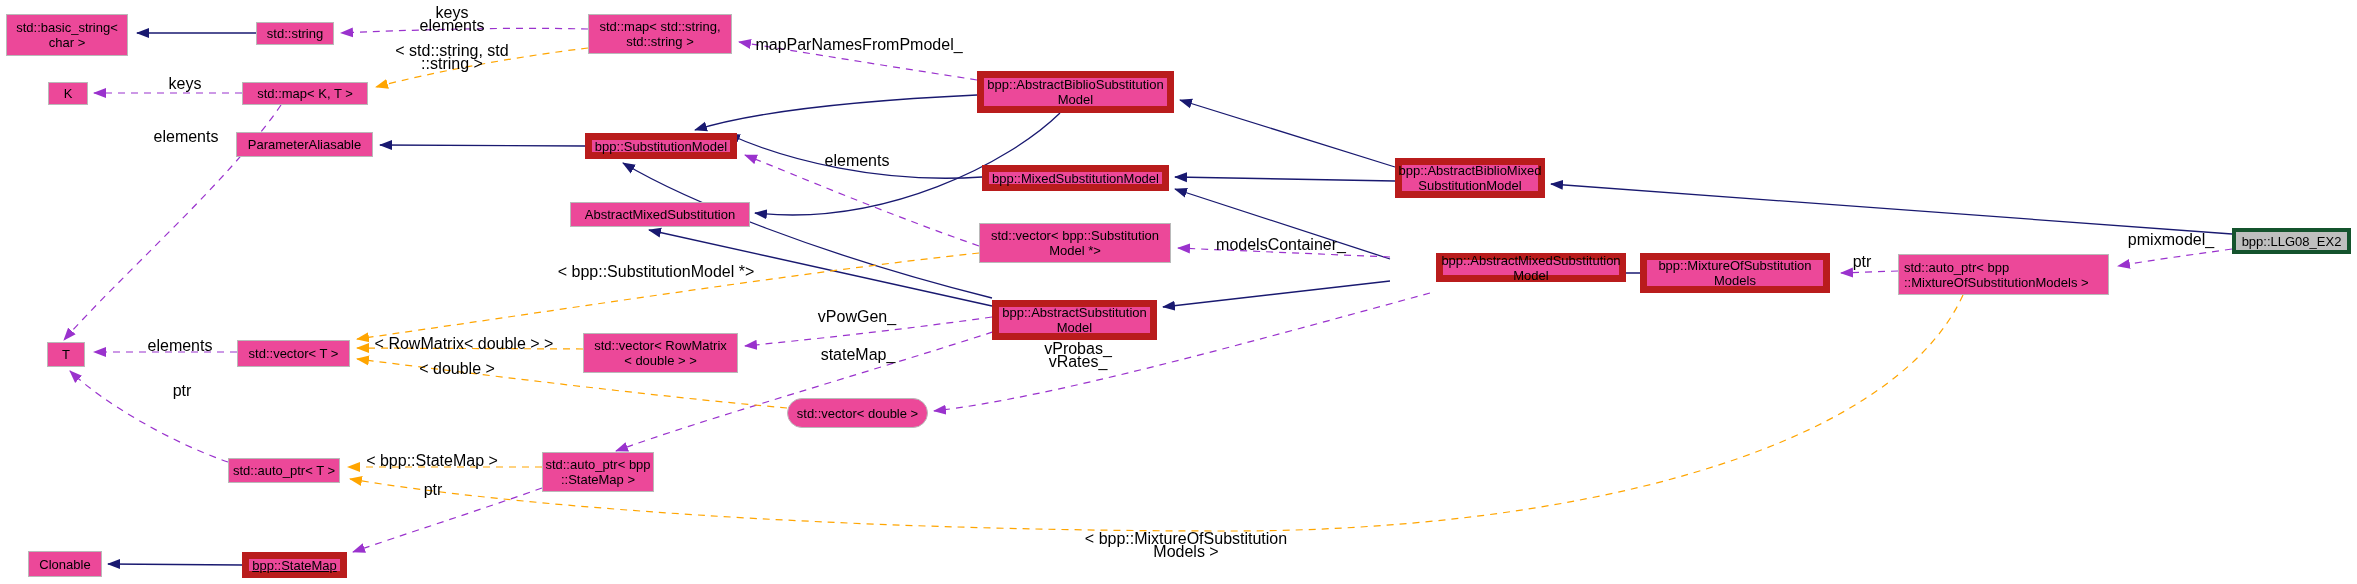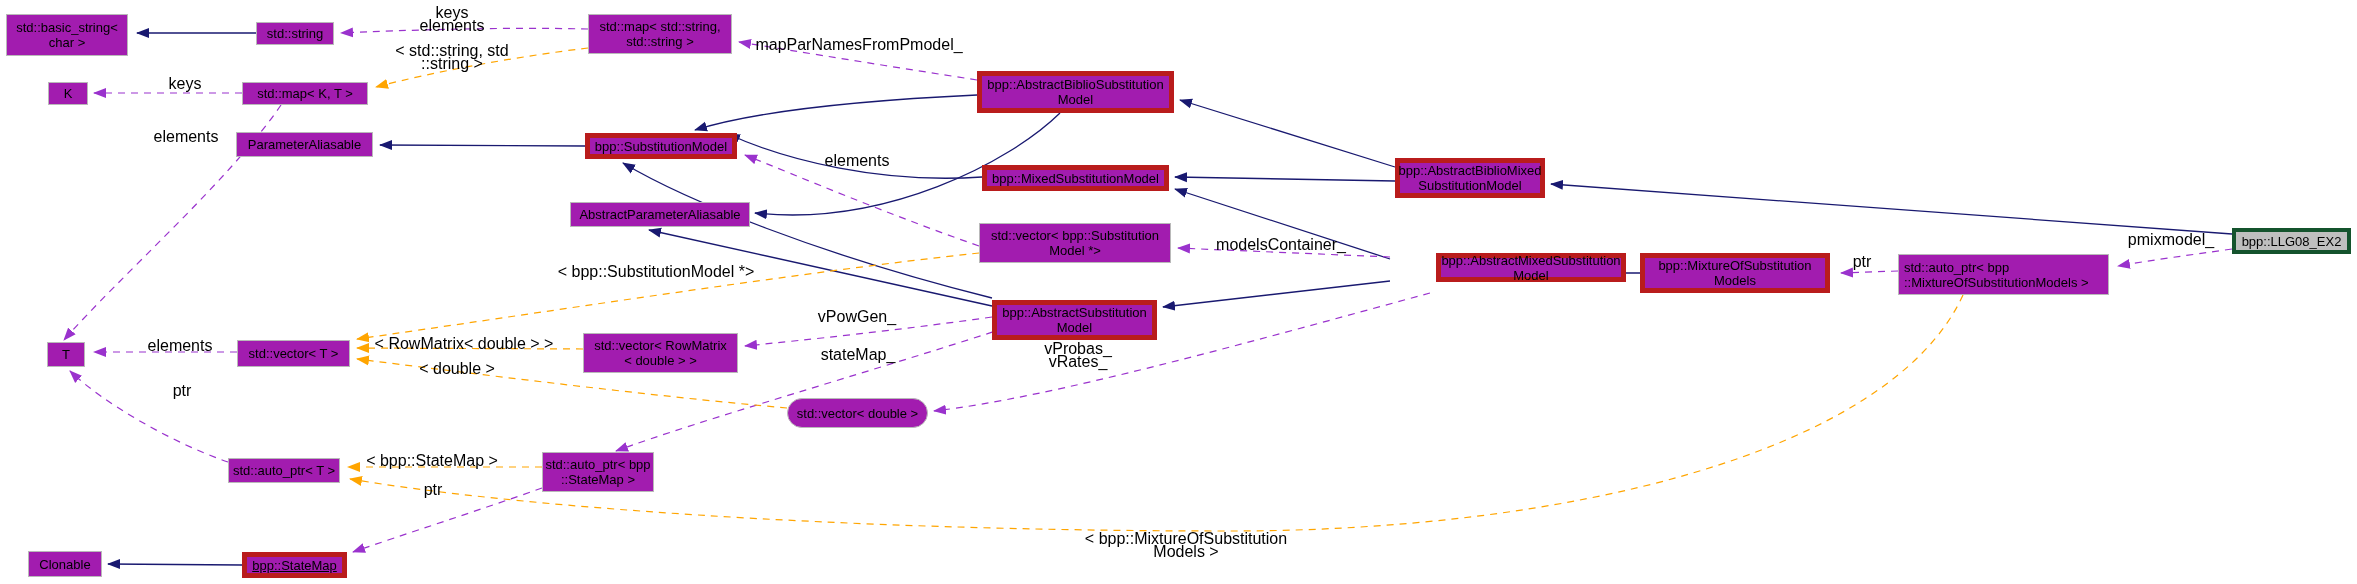--- a/index.html
+++ b/index.html
@@ -1,23 +1,23 @@
 <!DOCTYPE html>
 <html><head>
 <meta charset="utf-8">
 <style>
   html,body{margin:0;padding:0;background:#ffffff;}
   #canvas{position:relative;width:2357px;height:584px;background:#ffffff;overflow:hidden;
           font-family:"Liberation Sans","DejaVu Sans",sans-serif;}
   #edge-layer{position:absolute;left:0;top:0;width:2357px;height:584px;}
-  .node{position:absolute;box-sizing:border-box;background:#a21caf;display:flex;flex-direction:column;
+  .node{position:absolute;box-sizing:border-box;background:#ec4899;display:flex;flex-direction:column;
         justify-content:center;align-items:center;font-size:13px;line-height:15px;color:#000;
         text-align:center;white-space:nowrap;}
   .node.plain{border:1px solid #b9b9b9;}
-  .node.bold{border:5px solid #b91c1c;}
+  .node.bold{border:7px solid #b91c1c;}
   .node.highlight{border:4px solid #14532d;background:#bfbfbf;}
   .node.align-left{align-items:flex-start;padding-left:5px;text-align:left;}
   .edge-label{position:absolute;transform:translate(-50%,-50%);font-size:16px;line-height:12.5px;
               color:#000;white-space:pre;text-align:center;pointer-events:none;}
   path.edge{fill:none;}
   path.inheritance{stroke-width:1.3px;}
   path.usage{stroke-width:1.2px;stroke-dasharray:7 6;}
   path.template{stroke-width:1.2px;stroke-dasharray:7 6;}
 </style>
 </head>
@@ -91,21 +91,21 @@
       <div class="node plain" style="left: 242px; top: 82px; width: 126px; height: 23px;">
         <span>std::map&lt; K, T &gt;</span>
       </div>
       <div class="node plain" style="left: 236px; top: 132px; width: 137px; height: 25px;">
         <span>ParameterAliasable</span>
       </div>
       <div class="node bold" style="left: 585px; top: 133px; width: 152px; height: 26px;">
         <span>bpp::SubstitutionModel</span>
       </div>
       <div class="node plain" style="left: 570px; top: 202px; width: 180px; height: 25px;">
-        <span>AbstractParameterAliasable</span>
+        <span>AbstractMixedSubstitution</span>
       </div>
       <div class="node bold" style="left: 977px; top: 71px; width: 197px; height: 42px;">
         <span>bpp::AbstractBiblioSubstitution</span>
         <span>Model</span>
       </div>
       <div class="node bold" style="left: 982px; top: 165px; width: 187px; height: 26px;">
         <span>bpp::MixedSubstitutionModel</span>
       </div>
       <div class="node plain" style="left: 979px; top: 223px; width: 192px; height: 40px;">
         <span>std::vector&lt; bpp::Substitution</span>

